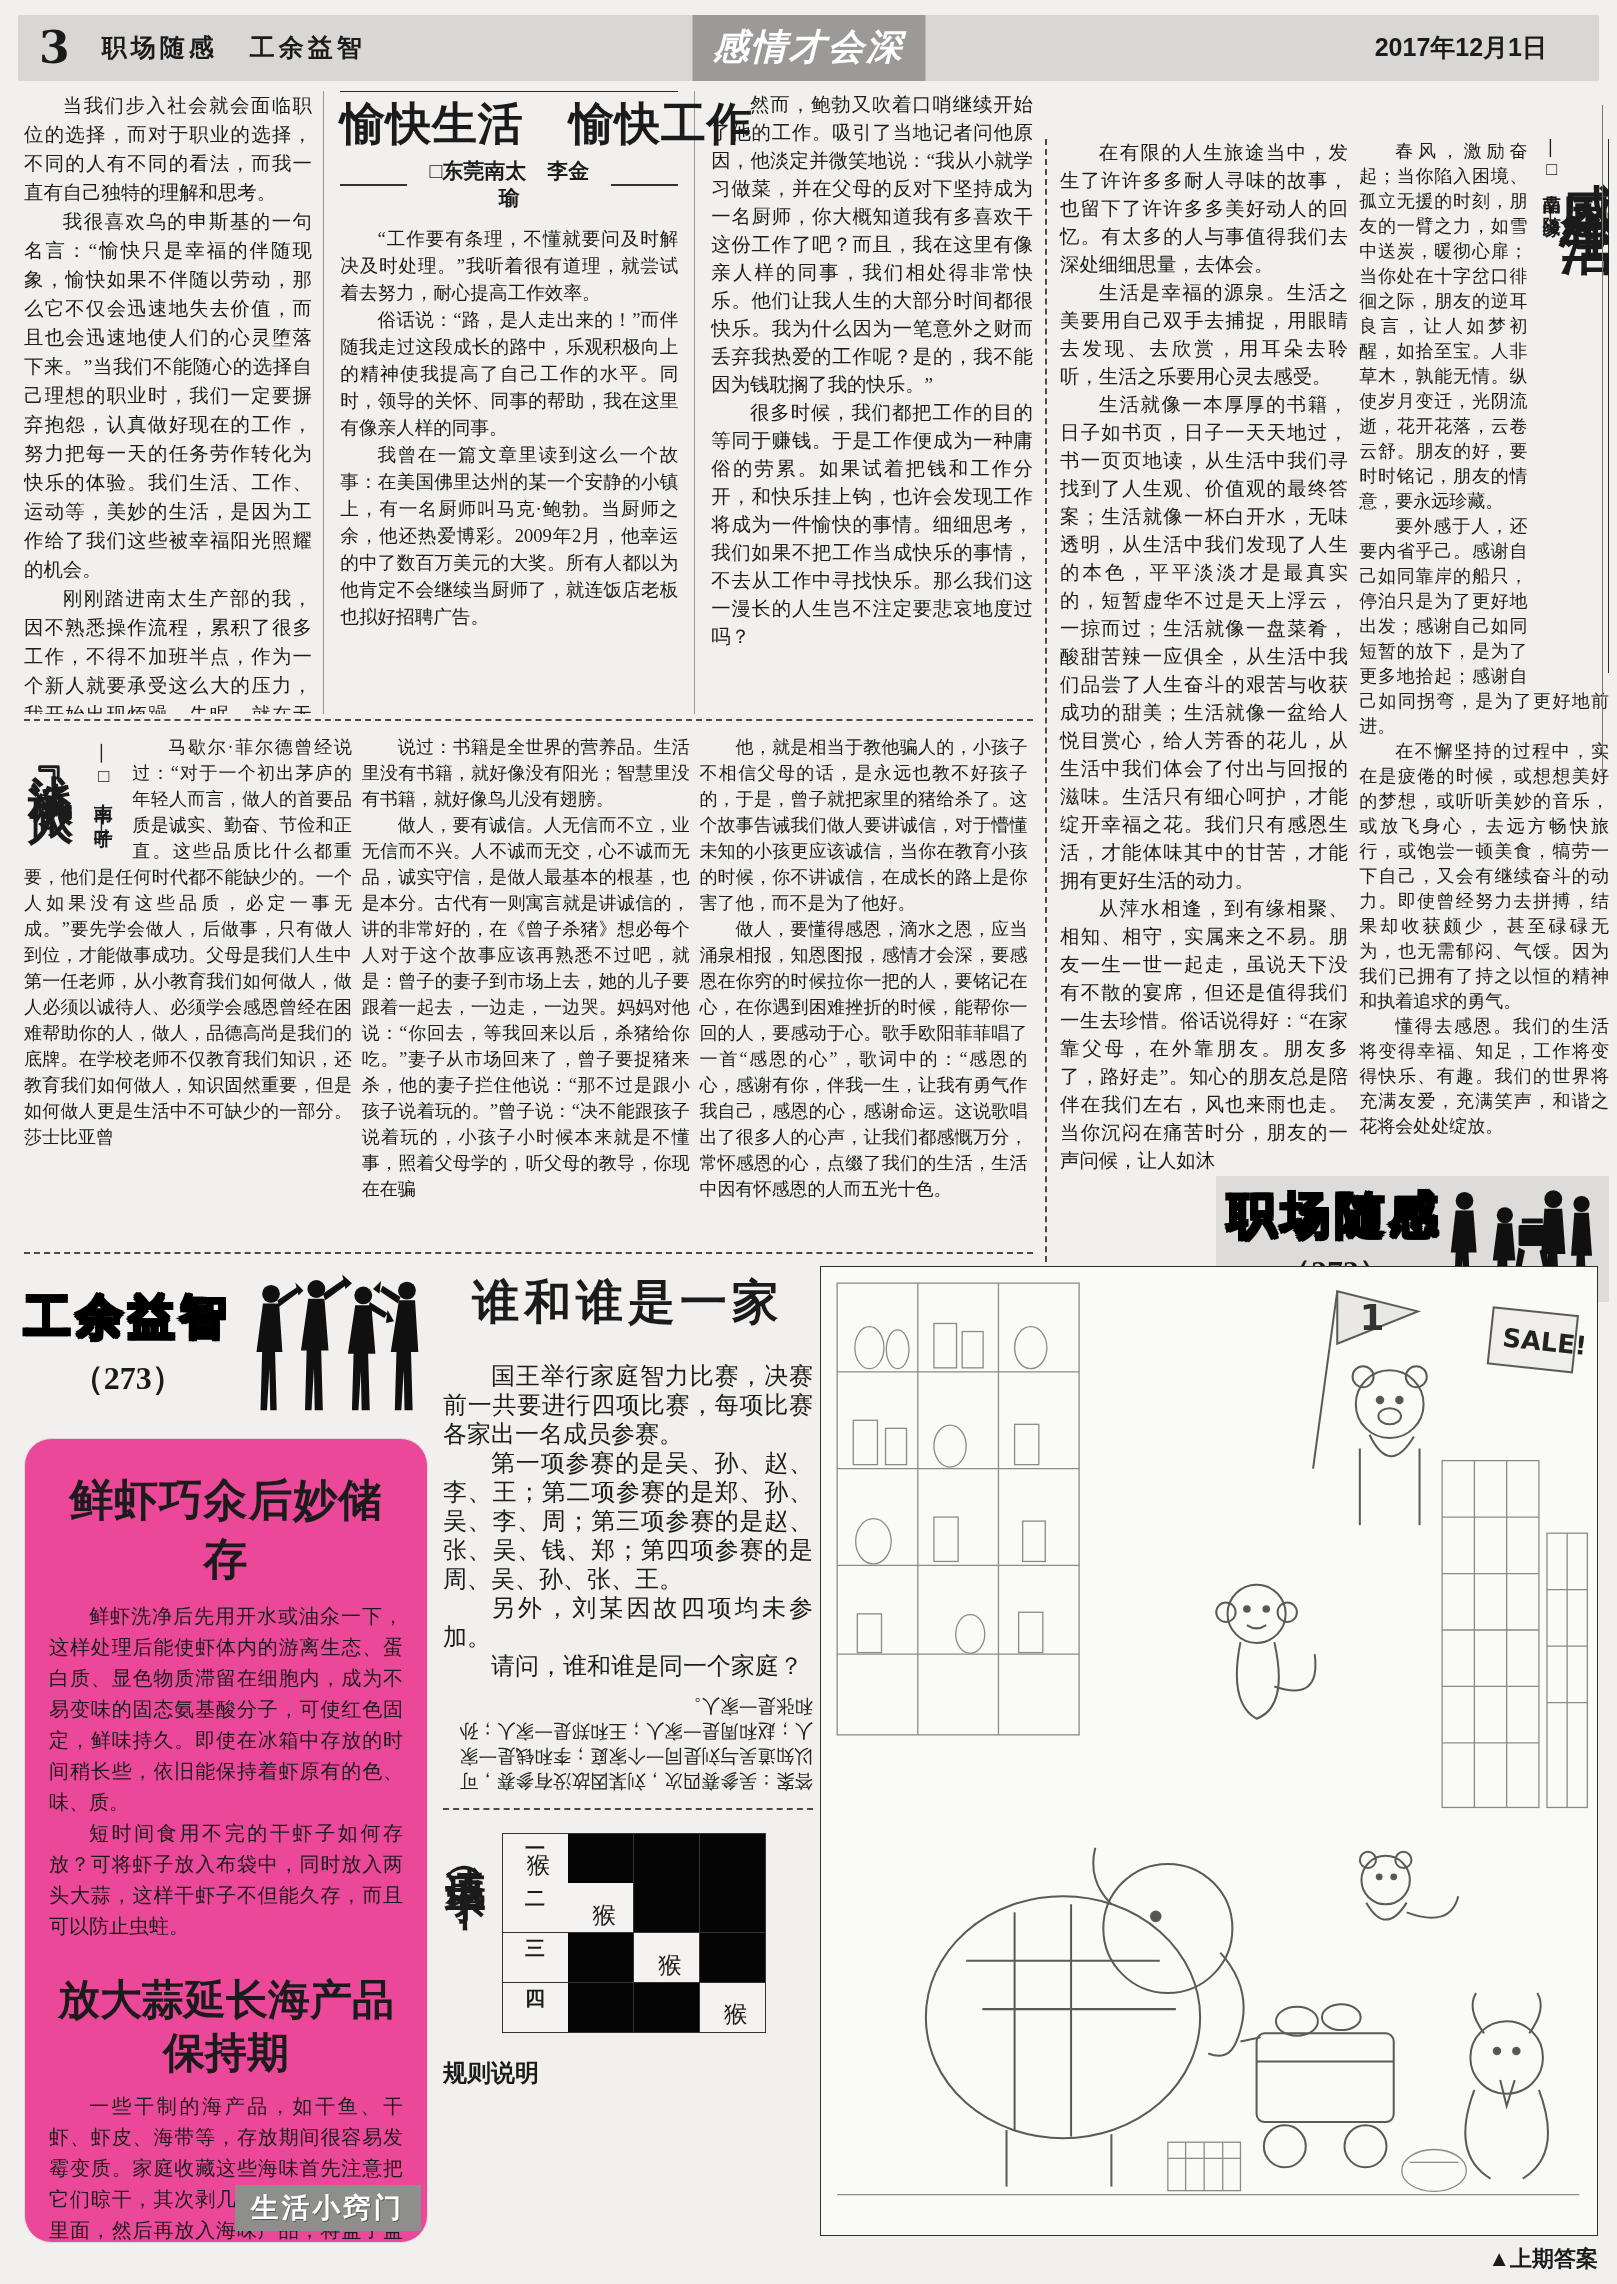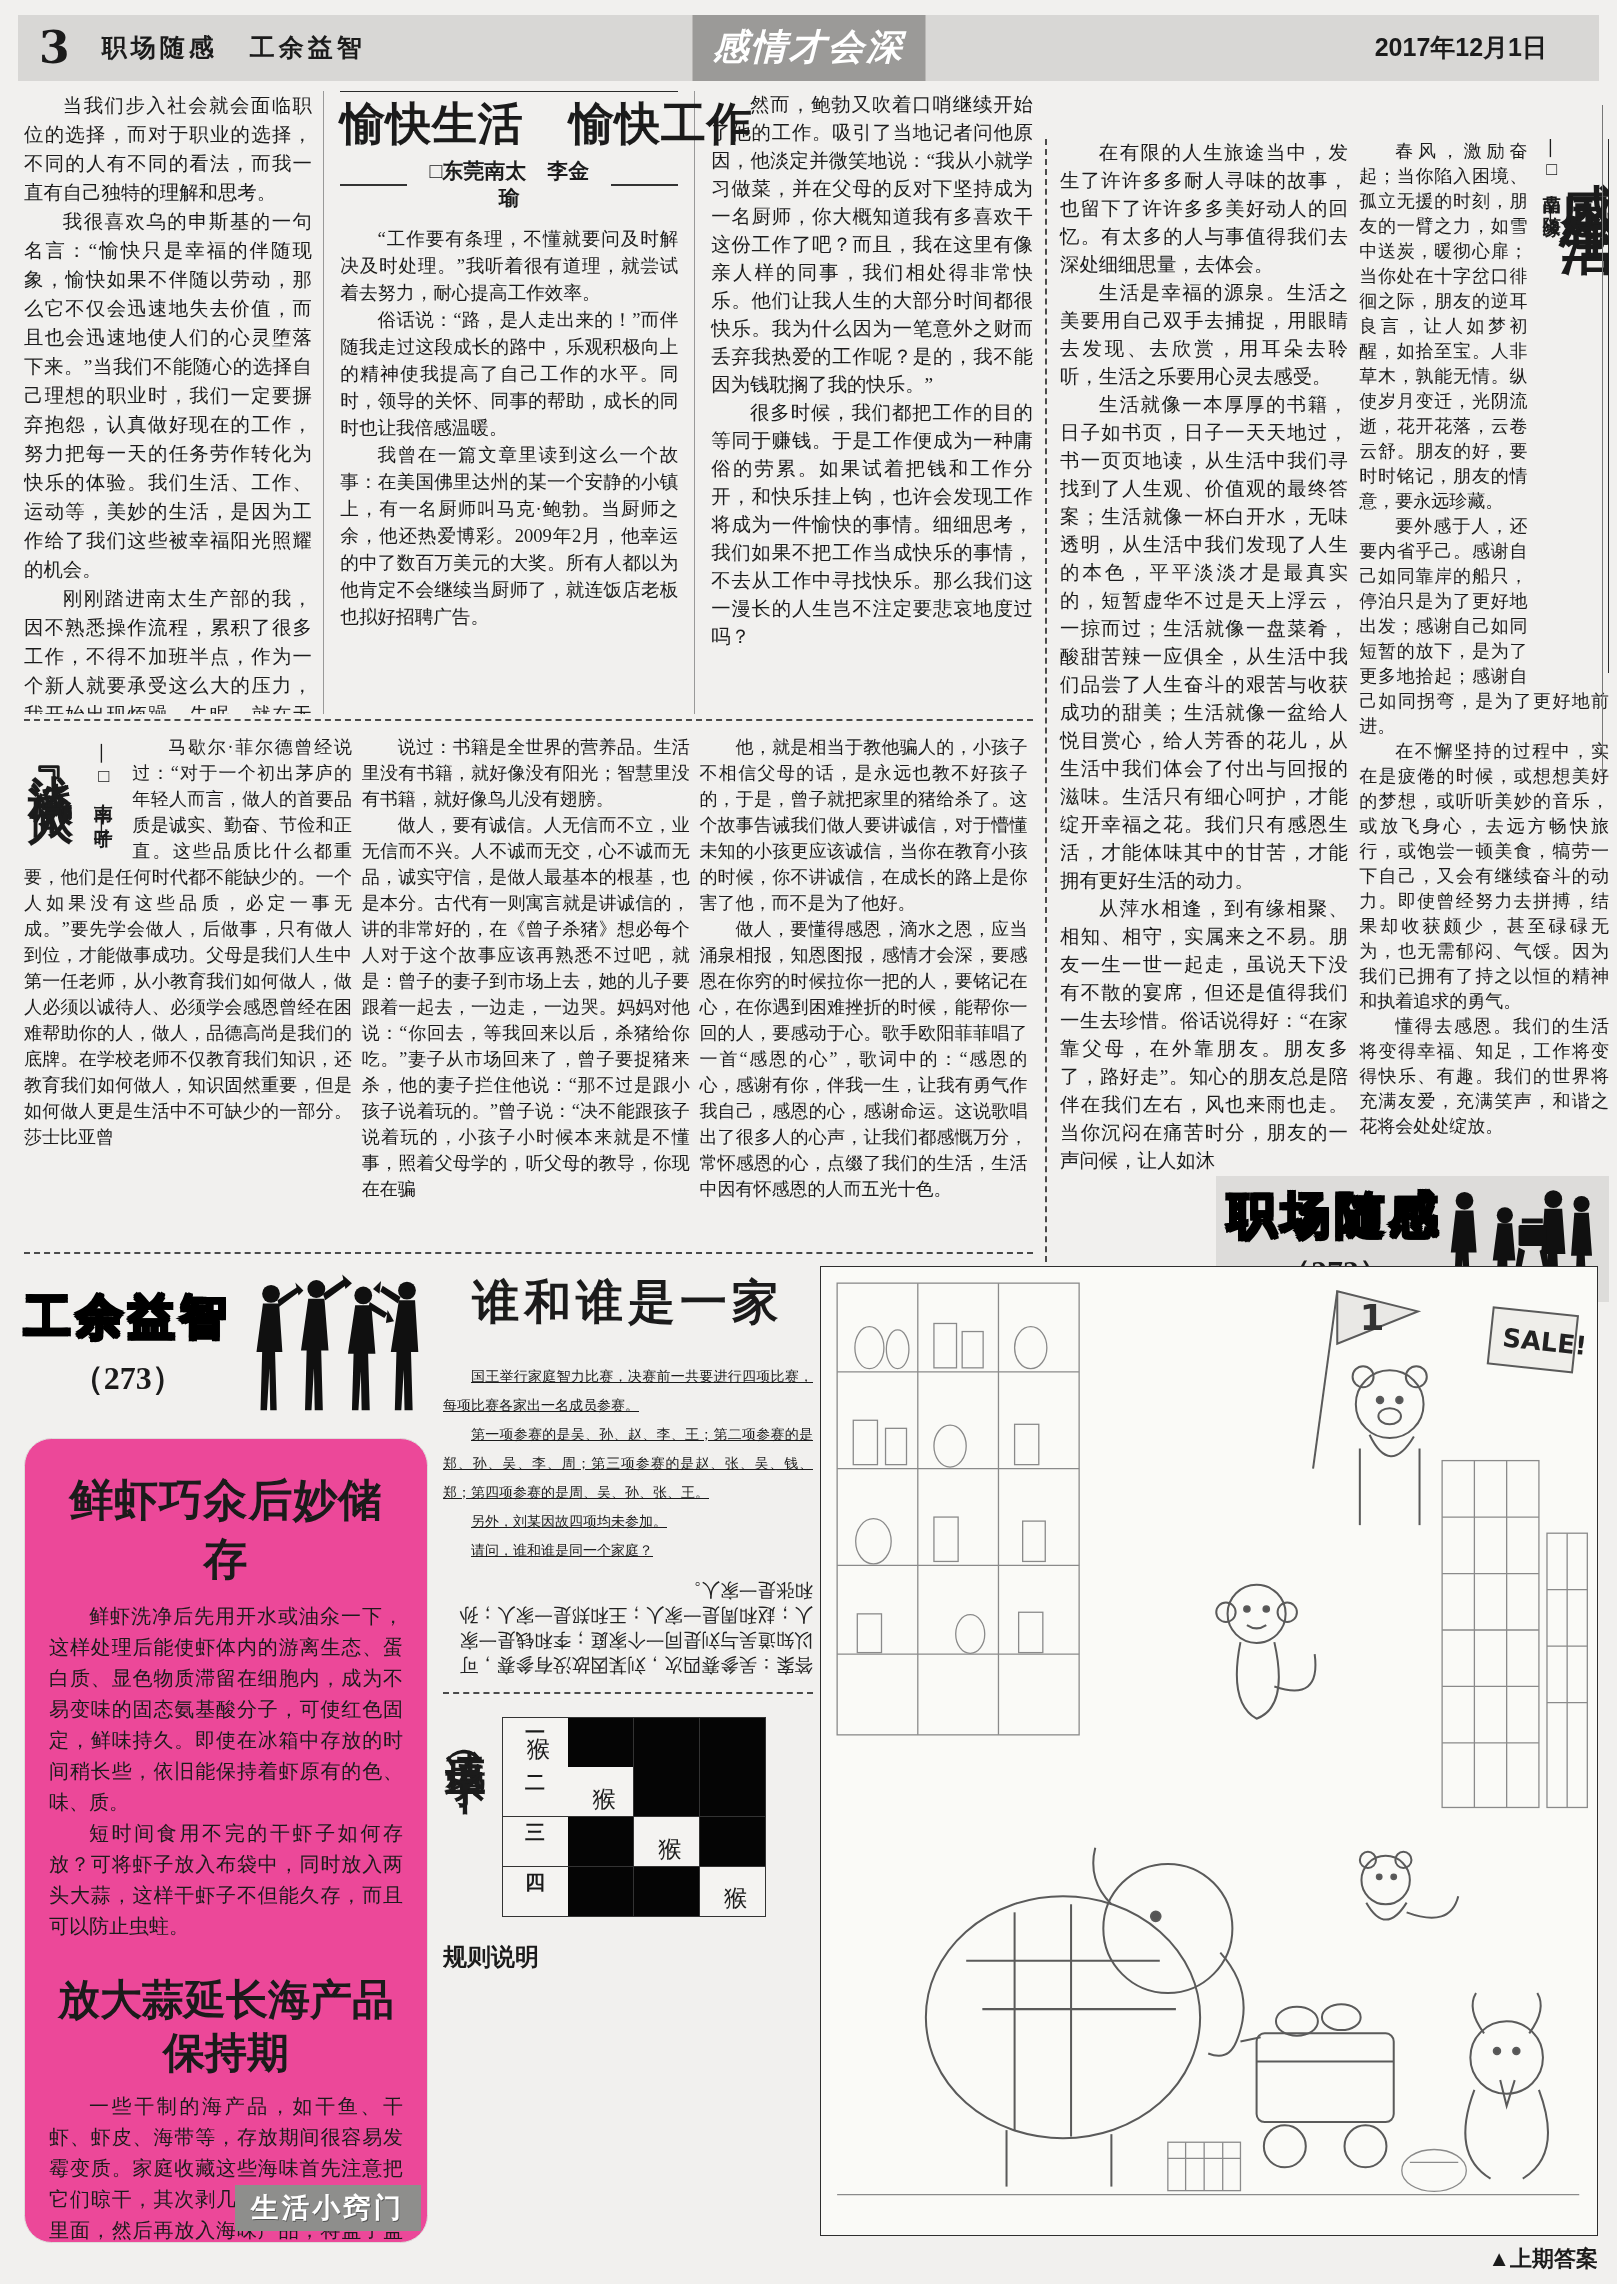--- a/index.html
+++ b/index.html
@@ -75,21 +75,21 @@
   .tc-title{font-size:44px;font-weight:bold;text-align:center;letter-spacing:0.8px;}
   .tc-body{margin-top:12px;font-size:20px;line-height:31px;}
   .tc-title2{margin-top:32px;font-size:42px;font-weight:bold;text-align:center;line-height:1.25;}
   .tc-tag{position:absolute;right:6.5px;bottom:11.3px;background:#8e8e8c;color:#fff;font-weight:bold;
         font-size:27.5px;padding:4.9px 16px;letter-spacing:3.2px;font-family:"DejaVu Sans",sans-serif;
         text-shadow:0.8px 0.8px 0 #555;}
 
   
   .bmid{position:absolute;left:443px;top:1271px;width:370px;height:1003px;overflow:hidden;}
   .fp-title{font-size:47px;font-weight:bold;text-align:center;letter-spacing:4.9px;}
-  .fp-body{margin-top:27.5px;font-size:14px;line-height:29px;text-decoration:underline;}
+  .fp-body{margin-top:27.5px;font-size:24px;line-height:29px;}
   .fp-answer{margin-top:13px;transform:rotate(180deg);font-size:18.6px;line-height:25px;color:#222;}
   .mid-dash{border-top:2.4px dashed #4a4a4a;margin:14.6px 0 19.4px 0;}
   .cw-wrap{display:flex;align-items:flex-start;}
   .cw-title{writing-mode:vertical-rl;font-size:40px;font-weight:bold;letter-spacing:4.9px;
         margin:4.9px 14.6px 0 0;line-height:1.1;}
   .cw-grid{display:grid;grid-template-columns:repeat(4,65px);grid-auto-rows:49px;
         border:1.6px solid #333;background:#333;gap:0.8px;margin-top:3.2px;}
   .cw-cell{position:relative;background:#f4f3f1;}
   .cw-cell.black{background:#050505;}
   .cw-label{position:absolute;top:1.6px;left:50%;transform:translateX(-50%);font-size:20px;font-weight:bold;}
@@ -126,21 +126,21 @@
         <p>我很喜欢乌的申斯基的一句名言：“愉快只是幸福的伴随现象，愉快如果不伴随以劳动，那么它不仅会迅速地失去价值，而且也会迅速地使人们的心灵堕落下来。”当我们不能随心的选择自己理想的职业时，我们一定要摒弃抱怨，认真做好现在的工作，努力把每一天的任务劳作转化为快乐的体验。我们生活、工作、运动等，美妙的生活，是因为工作给了我们这些被幸福阳光照耀的机会。</p>
         <p>刚刚踏进南太生产部的我，因不熟悉操作流程，累积了很多工作，不得不加班半点，作为一个新人就要承受这么大的压力，我开始出现烦躁、失眠。就在无助的时候，清华姐出现了跟我说：</p>
       </div>
     <div class="ta-col2">
       <div class="ta-title-block">
         <div class="ta-title">愉快生活　愉快工作</div>
         <div class="ta-byline">□东莞南太　李金瑜</div>
       </div>
       <div>
           <p>“工作要有条理，不懂就要问及时解决及时处理。”我听着很有道理，就尝试着去努力，耐心提高工作效率。</p>
-          <p>俗话说：“路，是人走出来的！”而伴随我走过这段成长的路中，乐观积极向上的精神使我提高了自己工作的水平。同时，领导的关怀、同事的帮助，成长的同时也让我倍感温暖。</p>
+          <p>俗话说：“路，是人走出来的！”而伴随我走过这段成长的路中，乐观积极向上的精神使我提高了自己工作的水平。同时，领导的关怀、同事的帮助，我在这里有像亲人样的同事。</p>
           <p>我曾在一篇文章里读到这么一个故事：在美国佛里达州的某一个安静的小镇上，有一名厨师叫马克·鲍勃。当厨师之余，他还热爱博彩。2009年2月，他幸运的中了数百万美元的大奖。所有人都以为他肯定不会继续当厨师了，就连饭店老板也拟好招聘广告。</p>
         </div>
     </div>
     <div class="ta-col3">
         <p>然而，鲍勃又吹着口哨继续开始了他的工作。吸引了当地记者问他原因，他淡定并微笑地说：“我从小就学习做菜，并在父母的反对下坚持成为一名厨师，你大概知道我有多喜欢干这份工作了吧？而且，我在这里有像亲人样的同事，我们相处得非常快乐。他们让我人生的大部分时间都很快乐。我为什么因为一笔意外之财而丢弃我热爱的工作呢？是的，我不能因为钱耽搁了我的快乐。”</p>
         <p>很多时候，我们都把工作的目的等同于赚钱。于是工作便成为一种庸俗的劳累。如果试着把钱和工作分开，和快乐挂上钩，也许会发现工作将成为一件愉快的事情。细细思考，我们如果不把工作当成快乐的事情，不去从工作中寻找快乐。那么我们这一漫长的人生岂不注定要悲哀地度过吗？</p>
       </div>
   </div>
 
   <div class="dash-h" id="dash1"></div>

